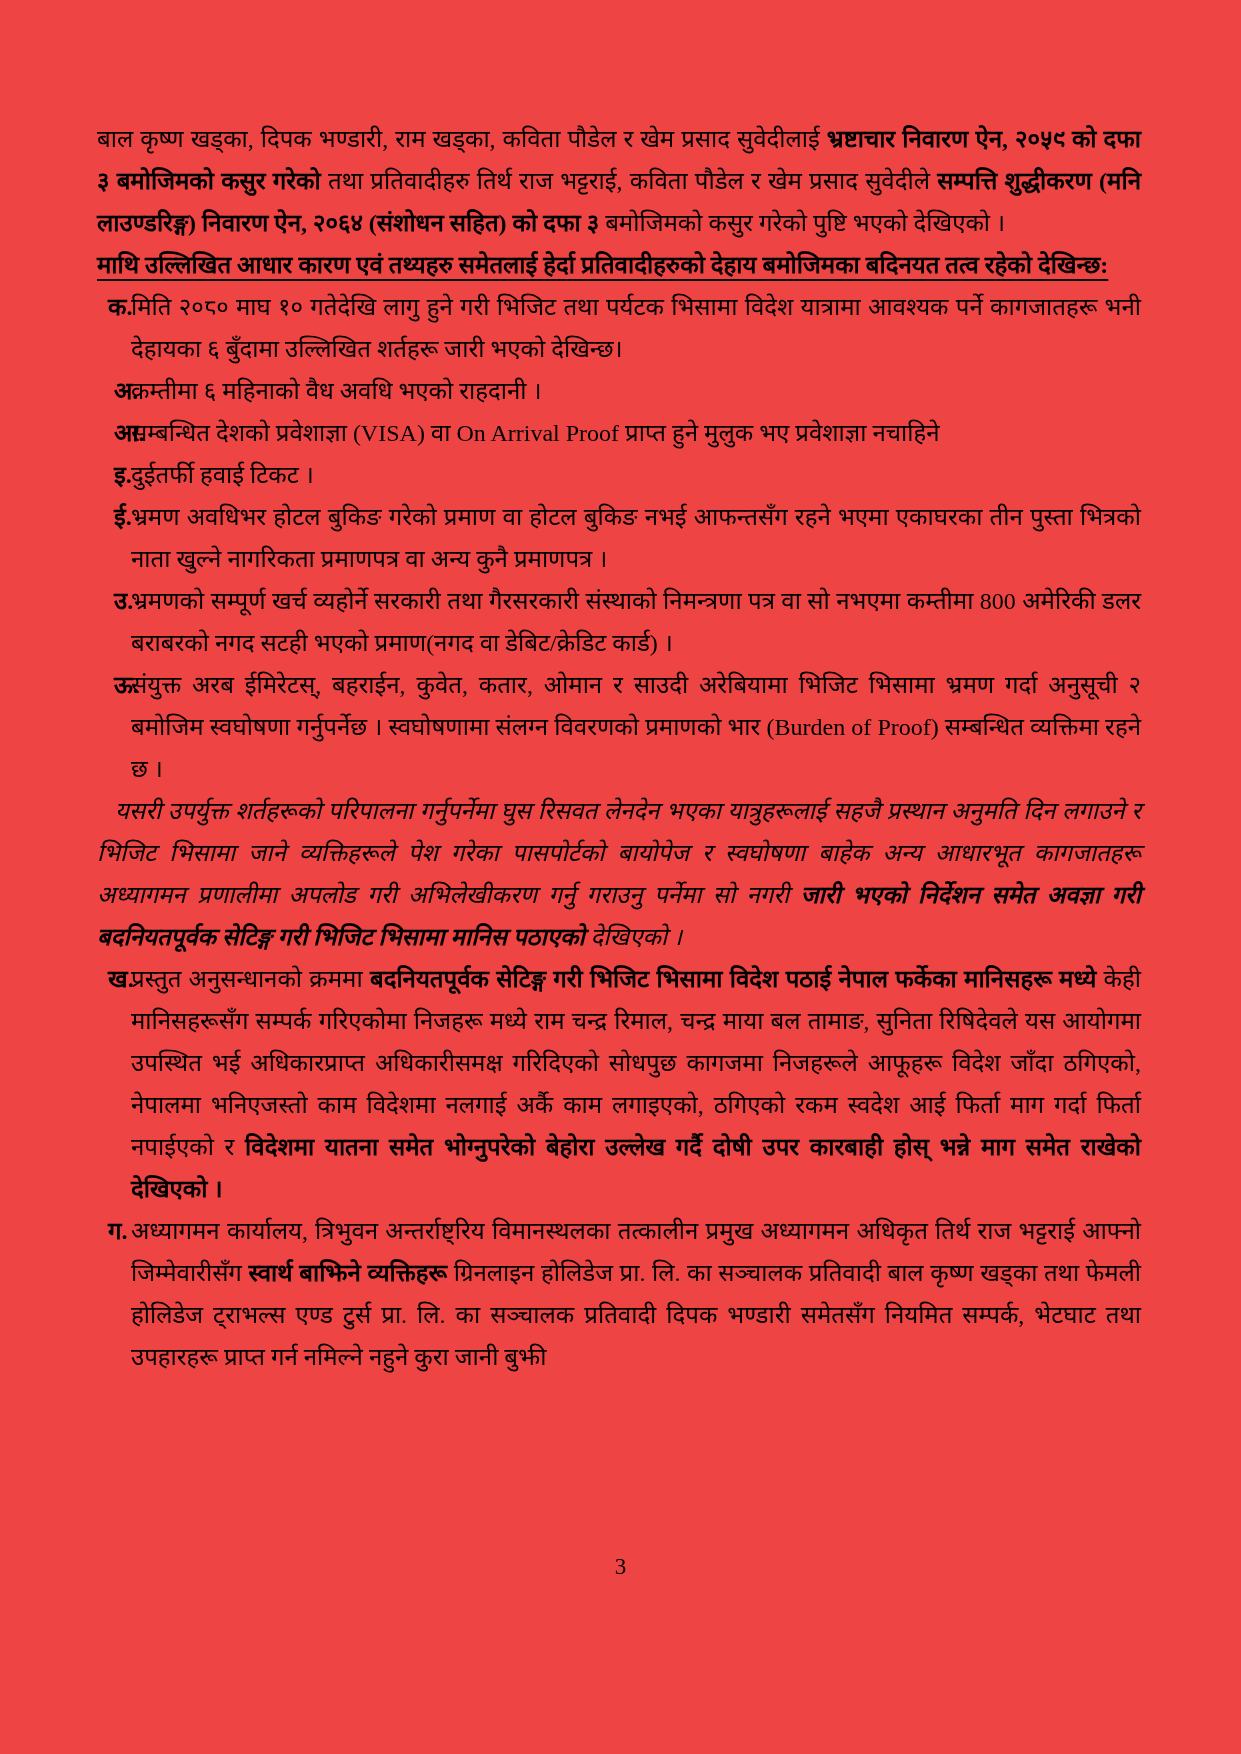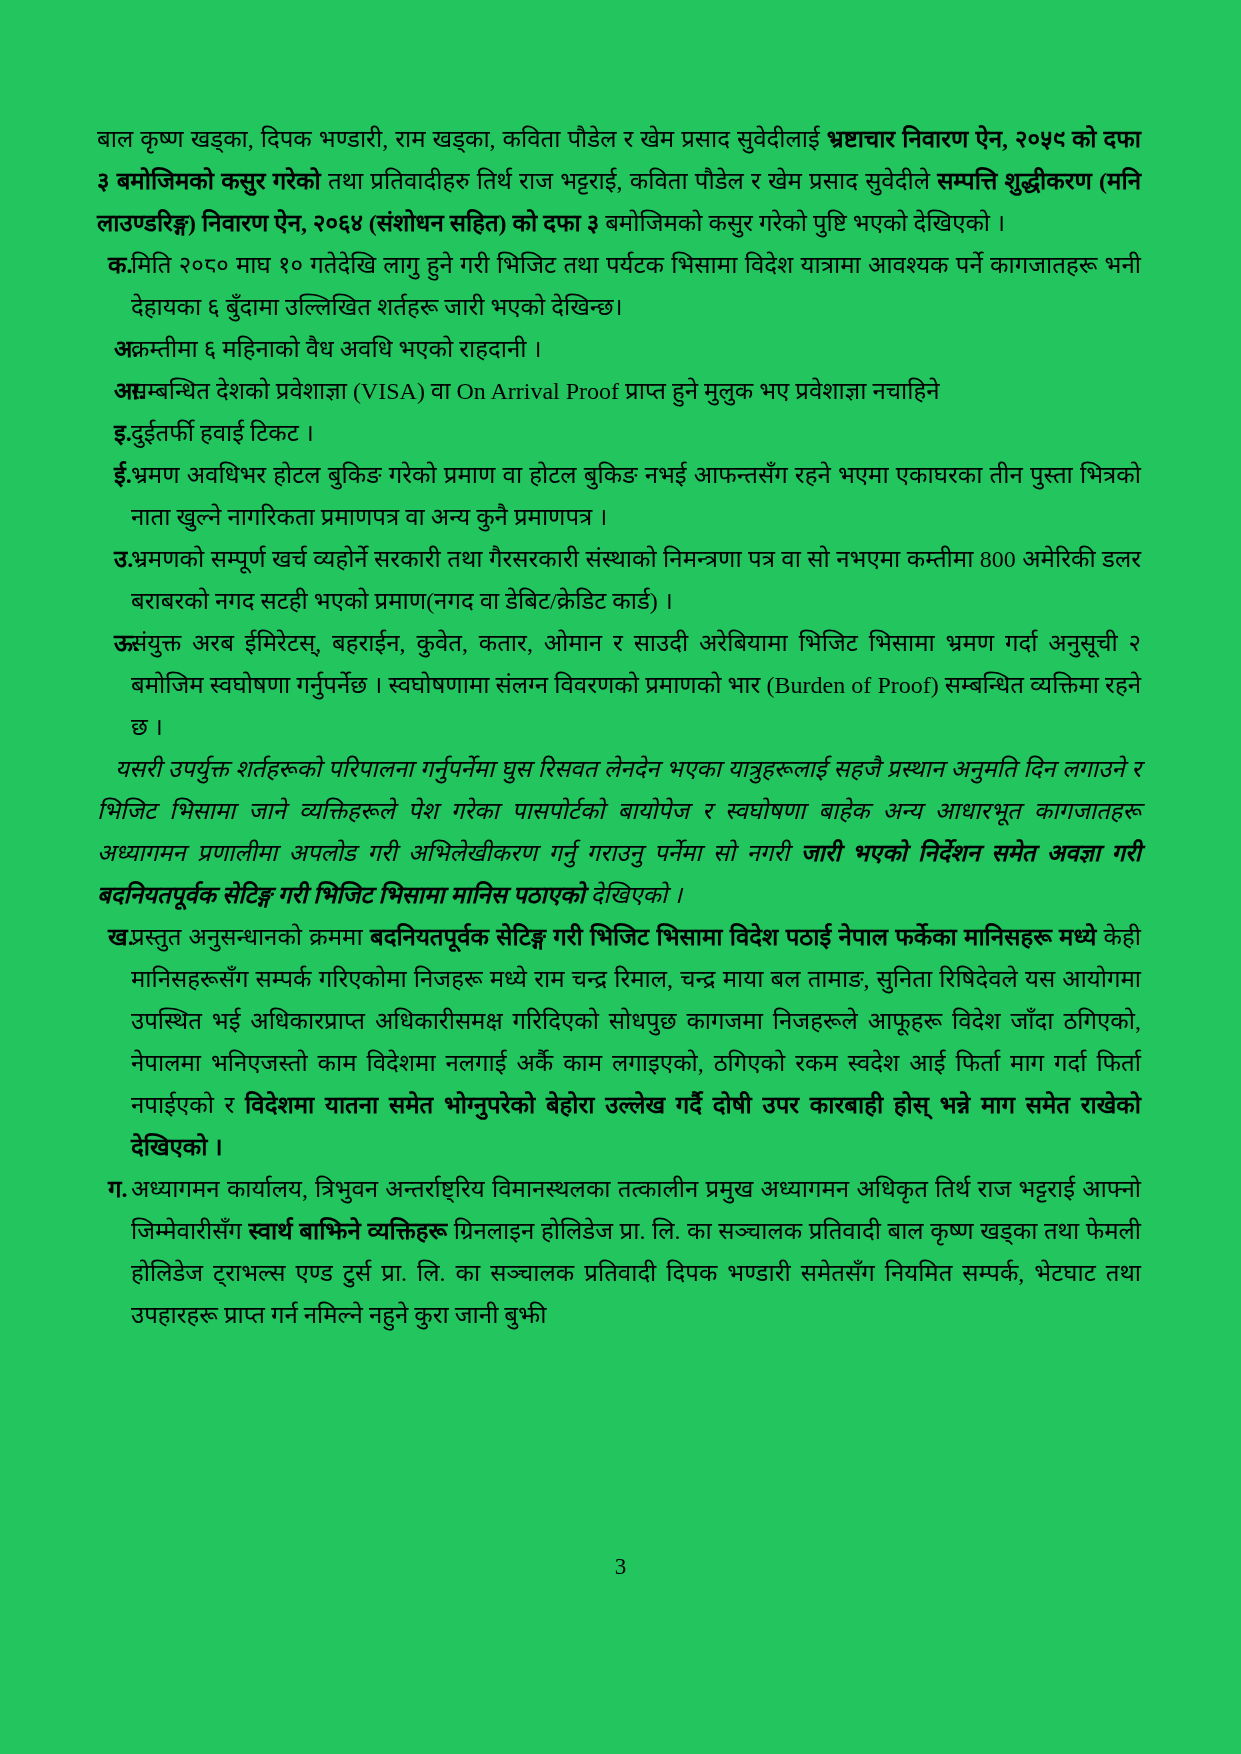--- a/index.html
+++ b/index.html
@@ -1,21 +1,21 @@
 <!DOCTYPE html>
 <html lang="ne"><head>
 <meta charset="utf-8">
 <style>
   html, body { margin: 0; padding: 0; background: #e8e8e8; }
   .page {
     position: relative;
     width: 1241px;
     height: 1754px;
     margin: 0 auto;
-    background: #22c55e;
+    background: #ef4444;
     color: #000000;
     font-family: "Liberation Serif", "DejaVu Serif", serif;
     overflow: hidden;
   }
   .content {
     position: absolute;
     left: 97px;
     top: 118px;
     width: 1044px;
     font-size: 24px;
@@ -41,20 +41,21 @@
   }
 </style>
 </head>
 <body>
 
 <div class="page">
   <div class="content">
 
     <p class="para"><span>बाल कृष्ण खड्का, दिपक भण्डारी, राम खड्का, कविता पौडेल र खेम प्रसाद सुवेदीलाई </span><span class="b">भ्रष्टाचार निवारण ऐन, २०५९ को दफा ३ बमोजिमको कसुर गरेको</span><span> तथा प्रतिवादीहरु तिर्थ राज भट्टराई, कविता पौडेल र खेम प्रसाद सुवेदीले </span><span class="b">सम्पत्ति शुद्धीकरण (मनि लाउण्डरिङ्ग) निवारण ऐन, २०६४ (संशोधन सहित) को दफा ३</span><span> बमोजिमको कसुर गरेको पुष्टि भएको देखिएको ।</span></p>
 
+    <p class="para"><span class="b u">माथि उल्लिखित आधार कारण एवं तथ्यहरु समेतलाई हेर्दा प्रतिवादीहरुको देहाय बमोजिमका बदिनयत तत्व रहेको देखिन्छ:</span></p>
 
     <div class="li main">
       <span class="marker">क.</span>
       <p class="para"><span>मिति २०८० माघ १० गतेदेखि लागु हुने गरी भिजिट तथा पर्यटक भिसामा विदेश यात्रामा आवश्यक पर्ने कागजातहरू भनी देहायका ६ बुँदामा उल्लिखित शर्तहरू जारी भएको देखिन्छ।</span></p>
     </div>
 
     <div class="li sub">
       <span class="marker">अ.</span>
       <p class="para"><span>कम्तीमा ६ महिनाको वैध अवधि भएको राहदानी ।</span></p>
     </div>

